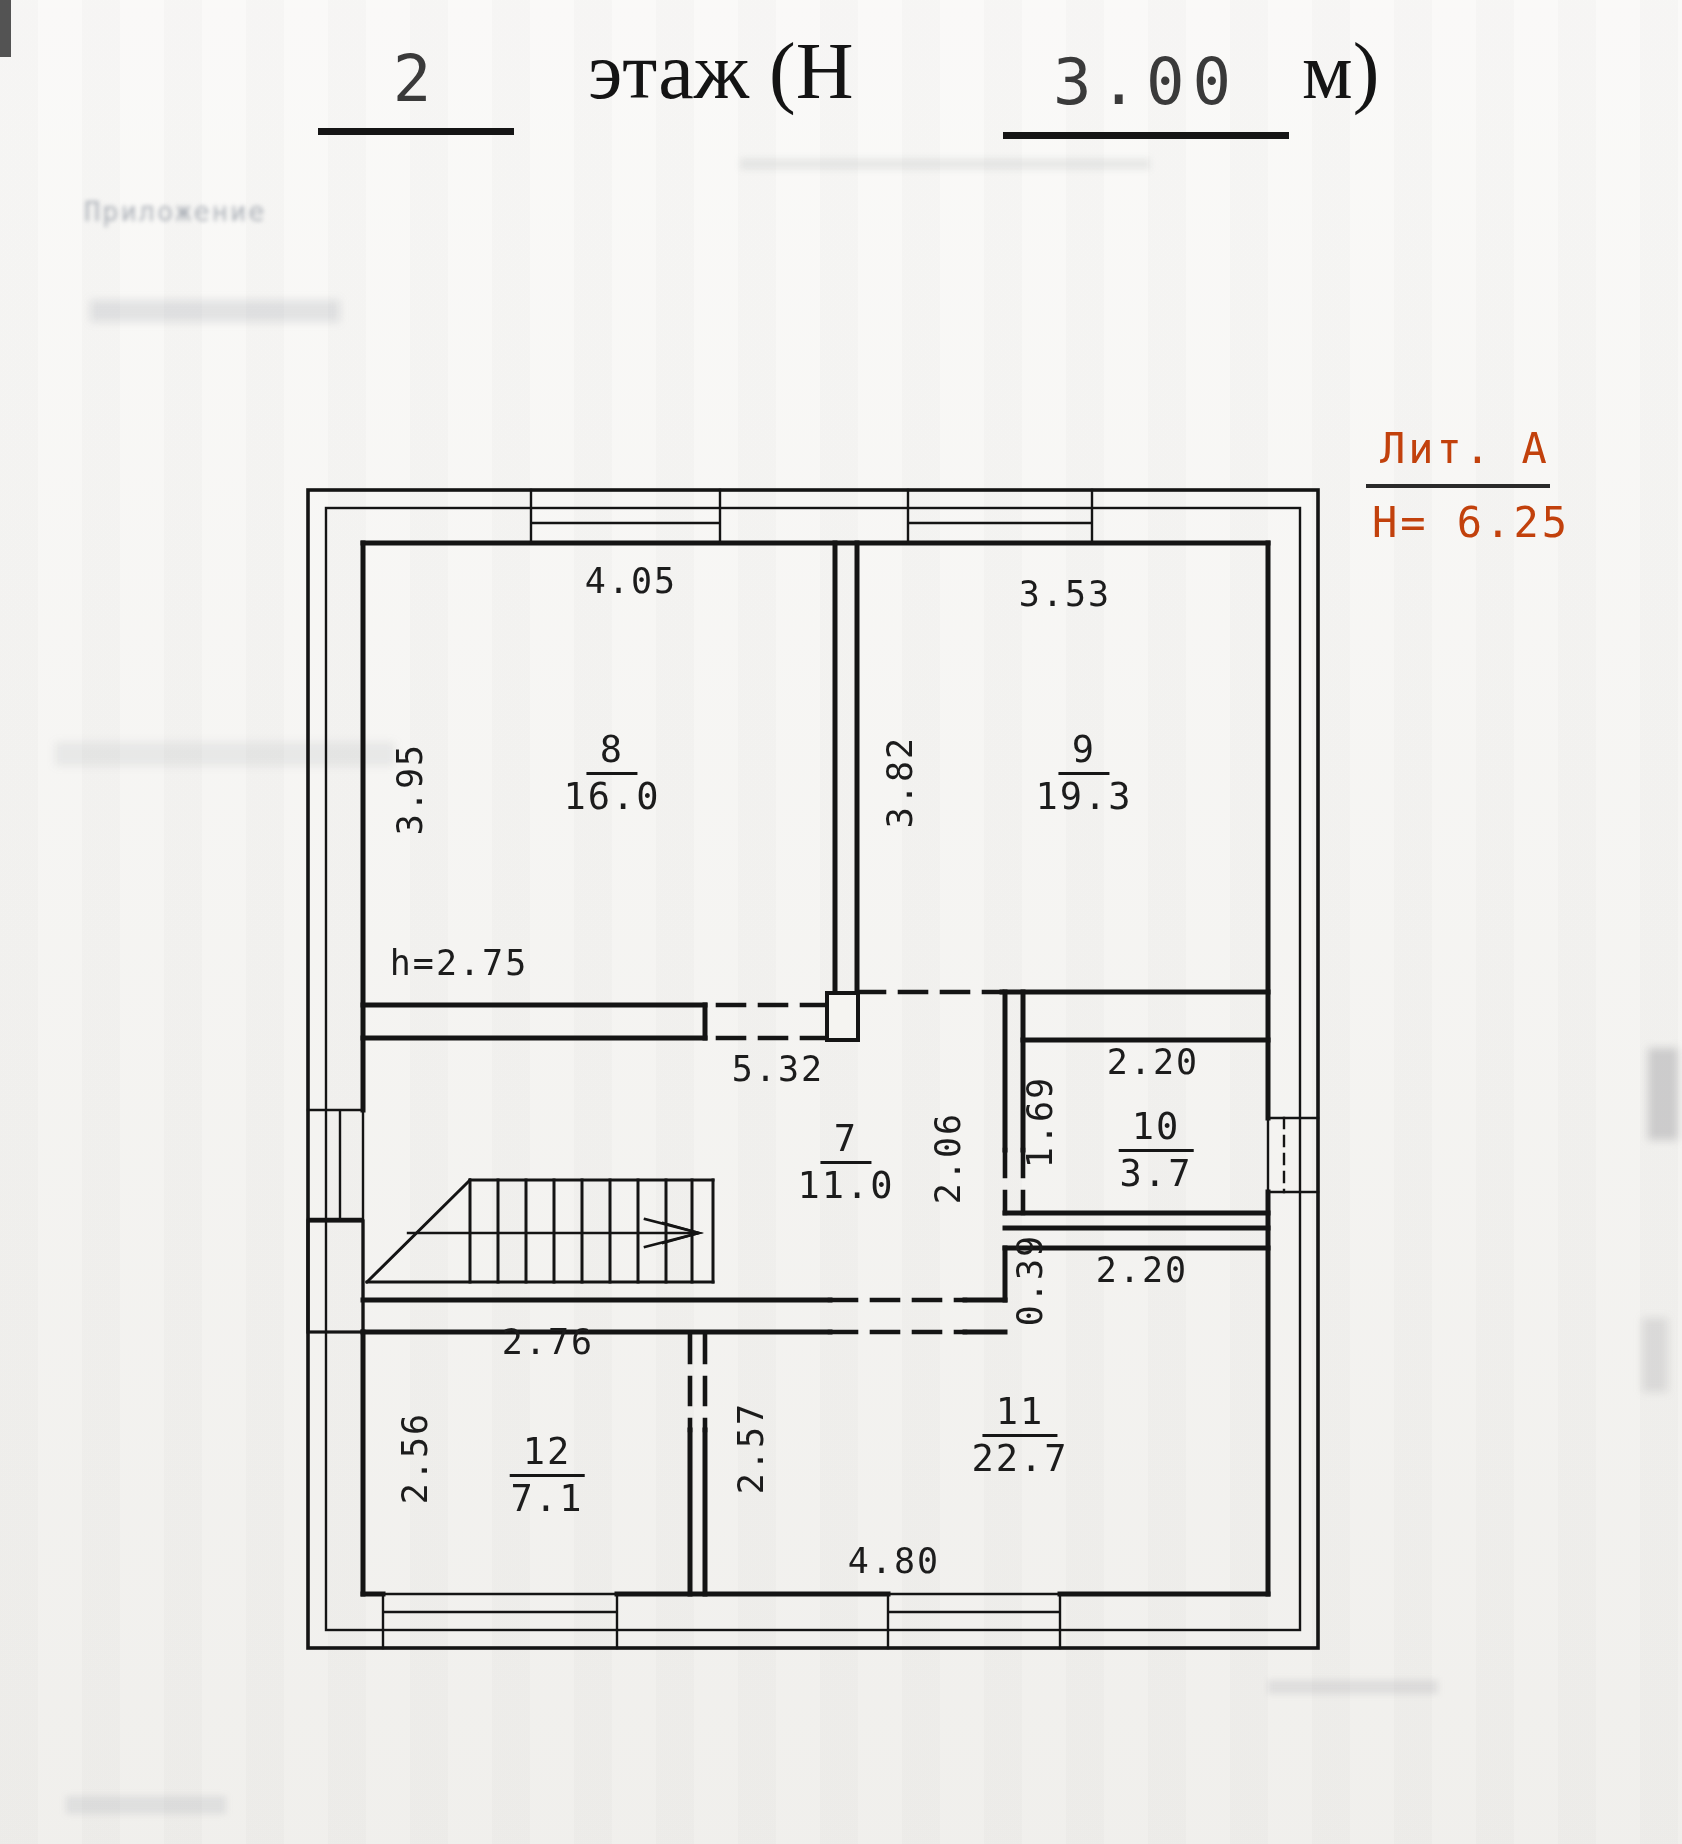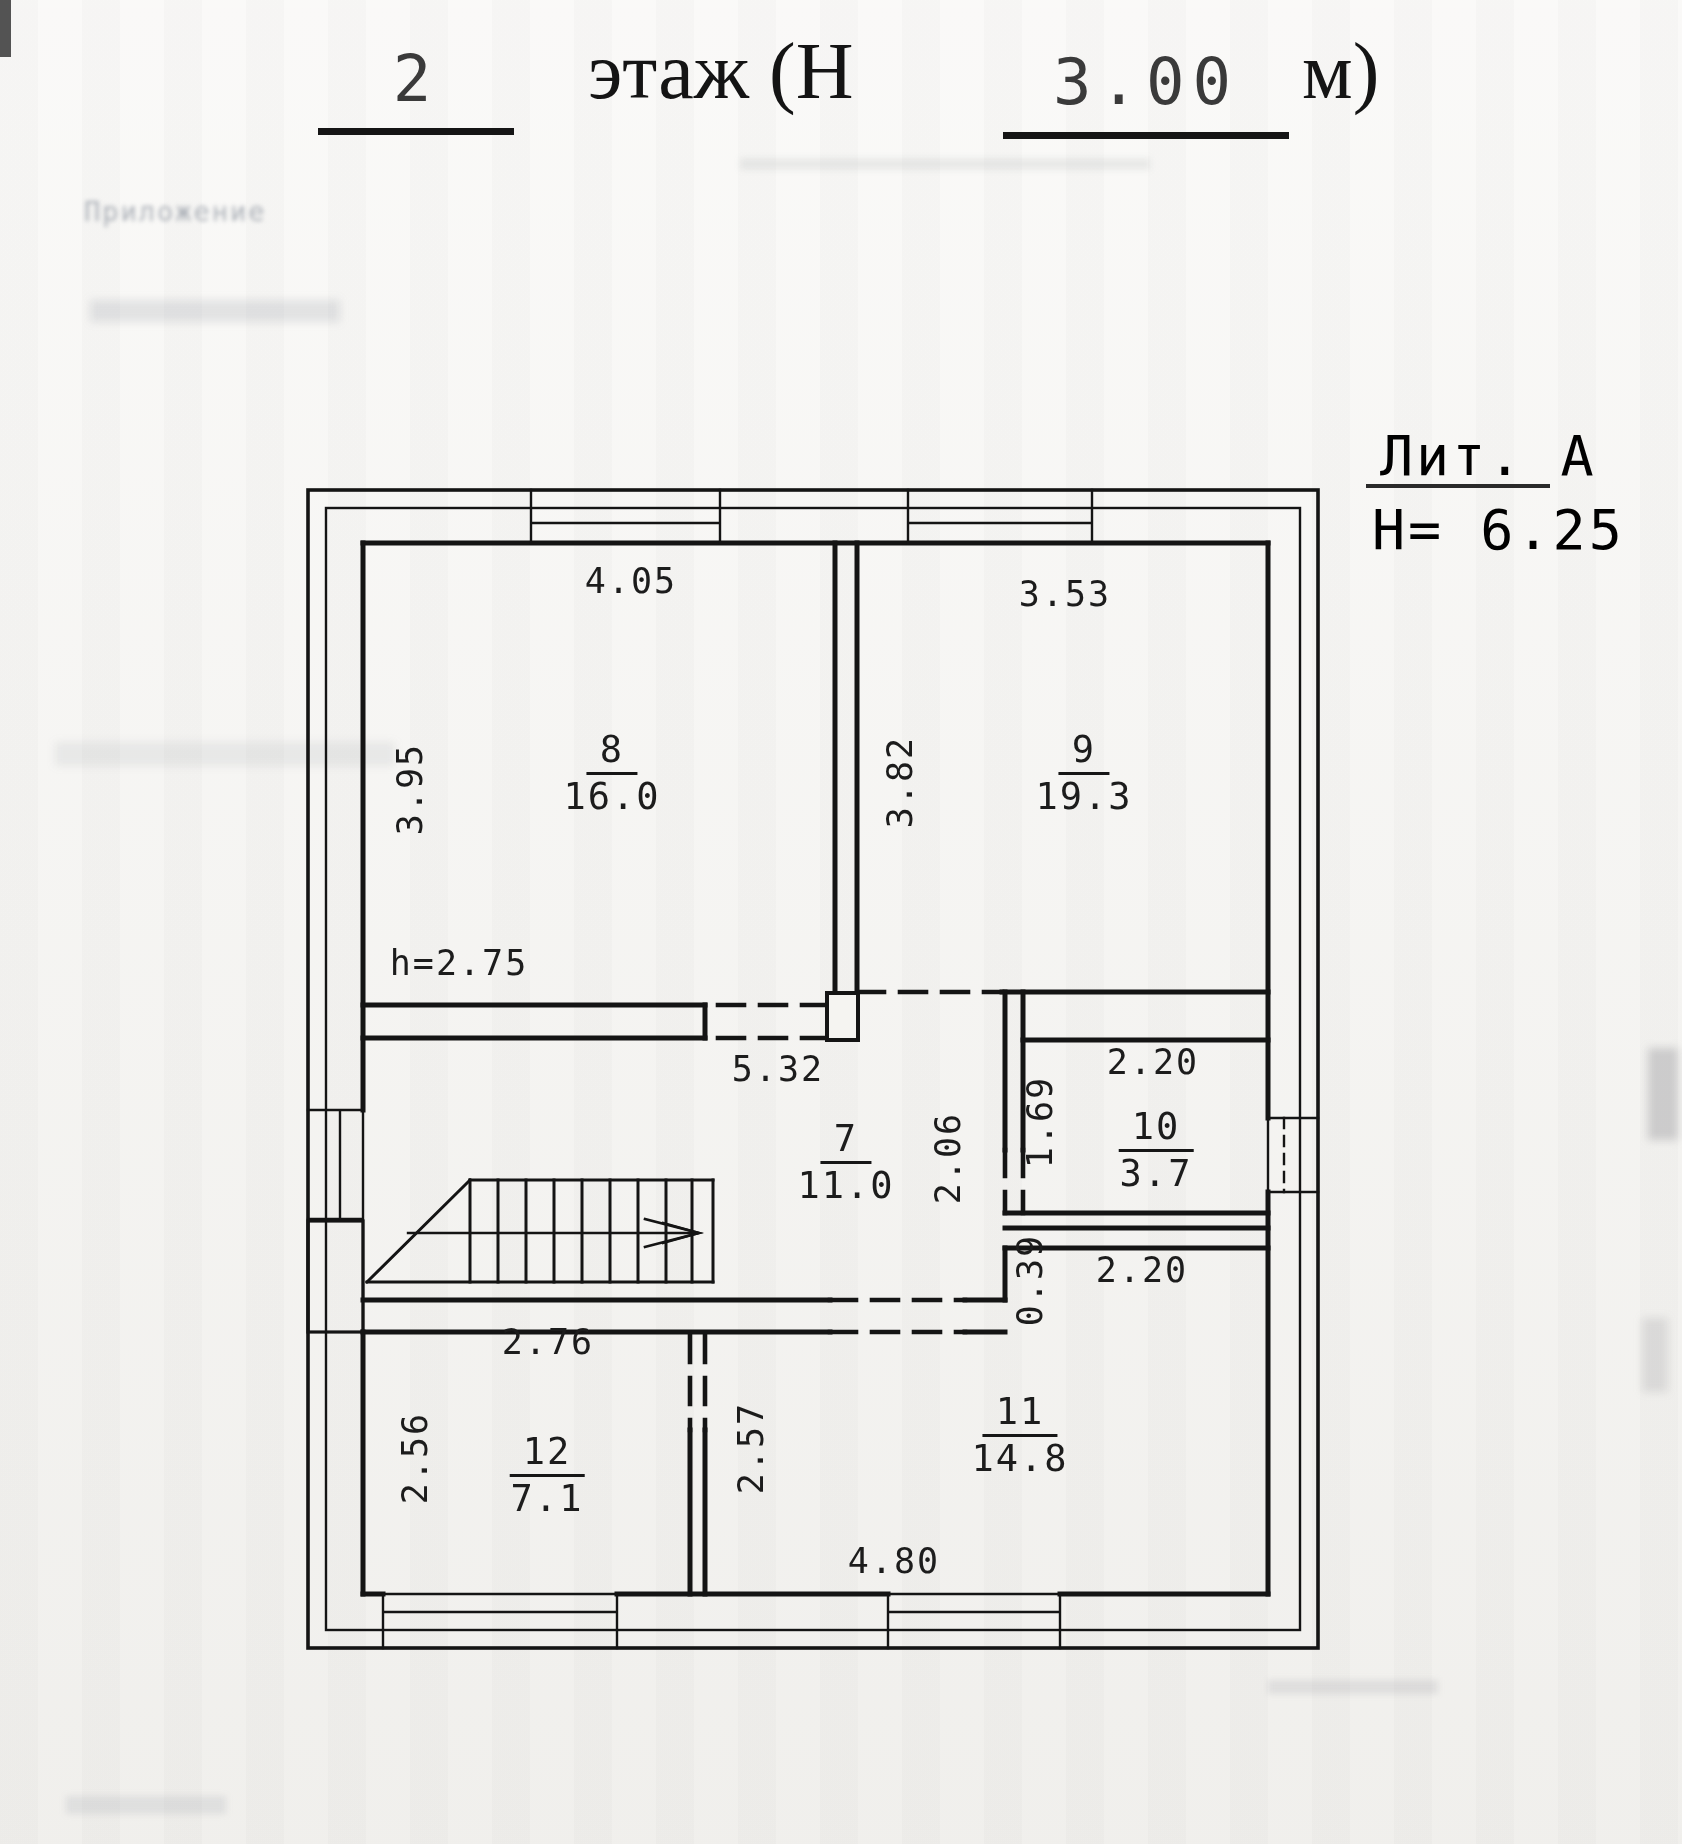--- a/index.html
+++ b/index.html
@@ -23,22 +23,22 @@
     font-family:"Liberation Serif", serif;font-size:80px;
   }
   .stencil{
     font-family:"DejaVu Sans Mono", monospace;font-size:64px;color:#3a3a3a;
     letter-spacing:8px;text-align:center;
   }
   .title-underline{position:absolute;background:#151515;height:7px;}
 
   
   .cad-text{
-    position:absolute;color:#000000;white-space:nowrap;
-    font-family:"DejaVu Sans Mono", monospace;font-size:55px;letter-spacing:3px;
+    position:absolute;color:#c2410c;white-space:nowrap;
+    font-family:"DejaVu Sans Mono", monospace;font-size:42px;letter-spacing:3px;
   }
   .cad-underline{position:absolute;background:#2a2a2a;height:4px;}
 
   
   .lbl{
     position:absolute;color:#1c1c1c;white-space:nowrap;
     font-size:35px;letter-spacing:2px;
     transform:translate(-50%,-50%);
   }
   .lbl.v{transform:translate(-50%,-50%) rotate(-90deg);}
@@ -192,18 +192,18 @@
 <div class="room-label" style="left:846px;top:1162px;">
   <span class="num">7</span><br>
   <span class="area">11.0</span>
 </div>
 <div class="room-label" style="left:1156px;top:1150px;">
   <span class="num">10</span><br>
   <span class="area">3.7</span>
 </div>
 <div class="room-label" style="left:1020px;top:1435px;">
   <span class="num">11</span><br>
-  <span class="area">14.8</span>
+  <span class="area">22.7</span>
 </div>
 <div class="room-label" style="left:547px;top:1475px;">
   <span class="num">12</span><br>
   <span class="area">7.1</span>
 </div>
 
 </body></html>

